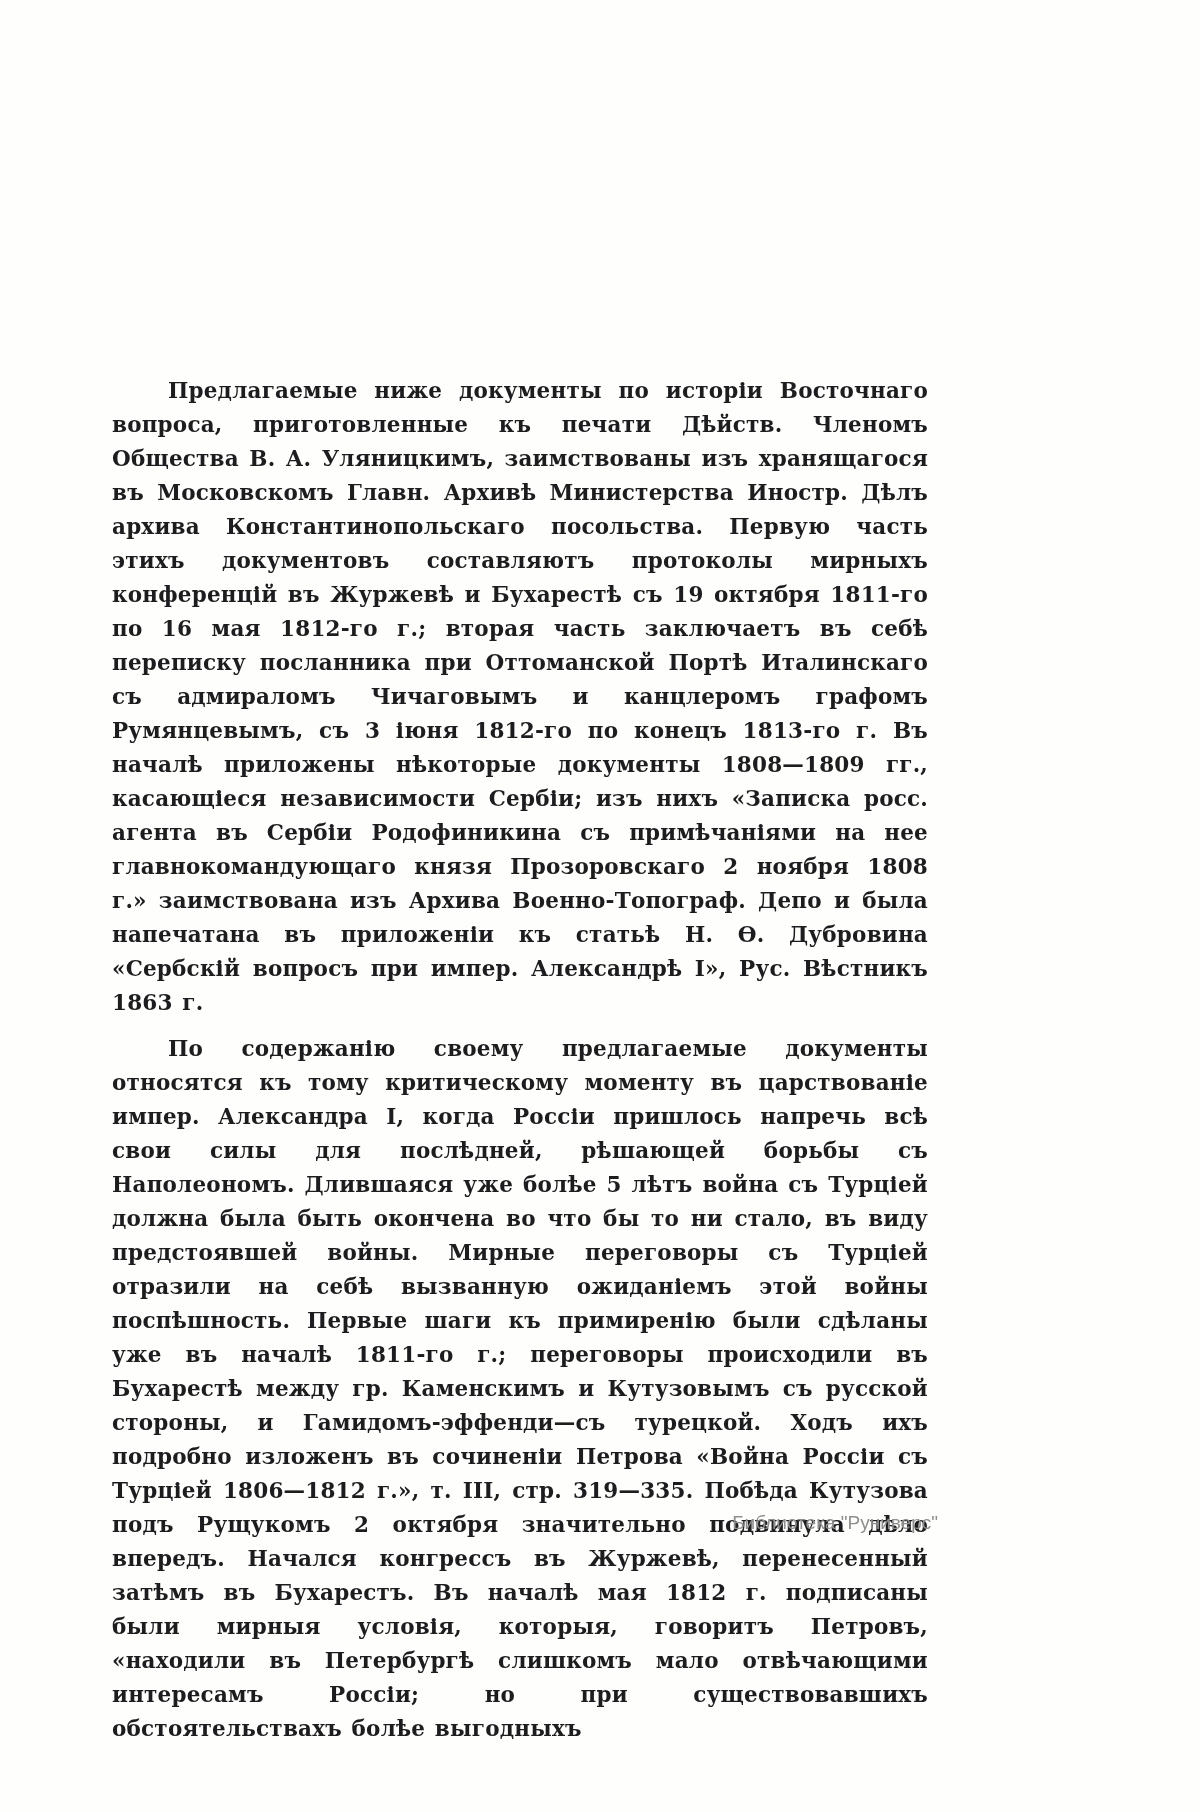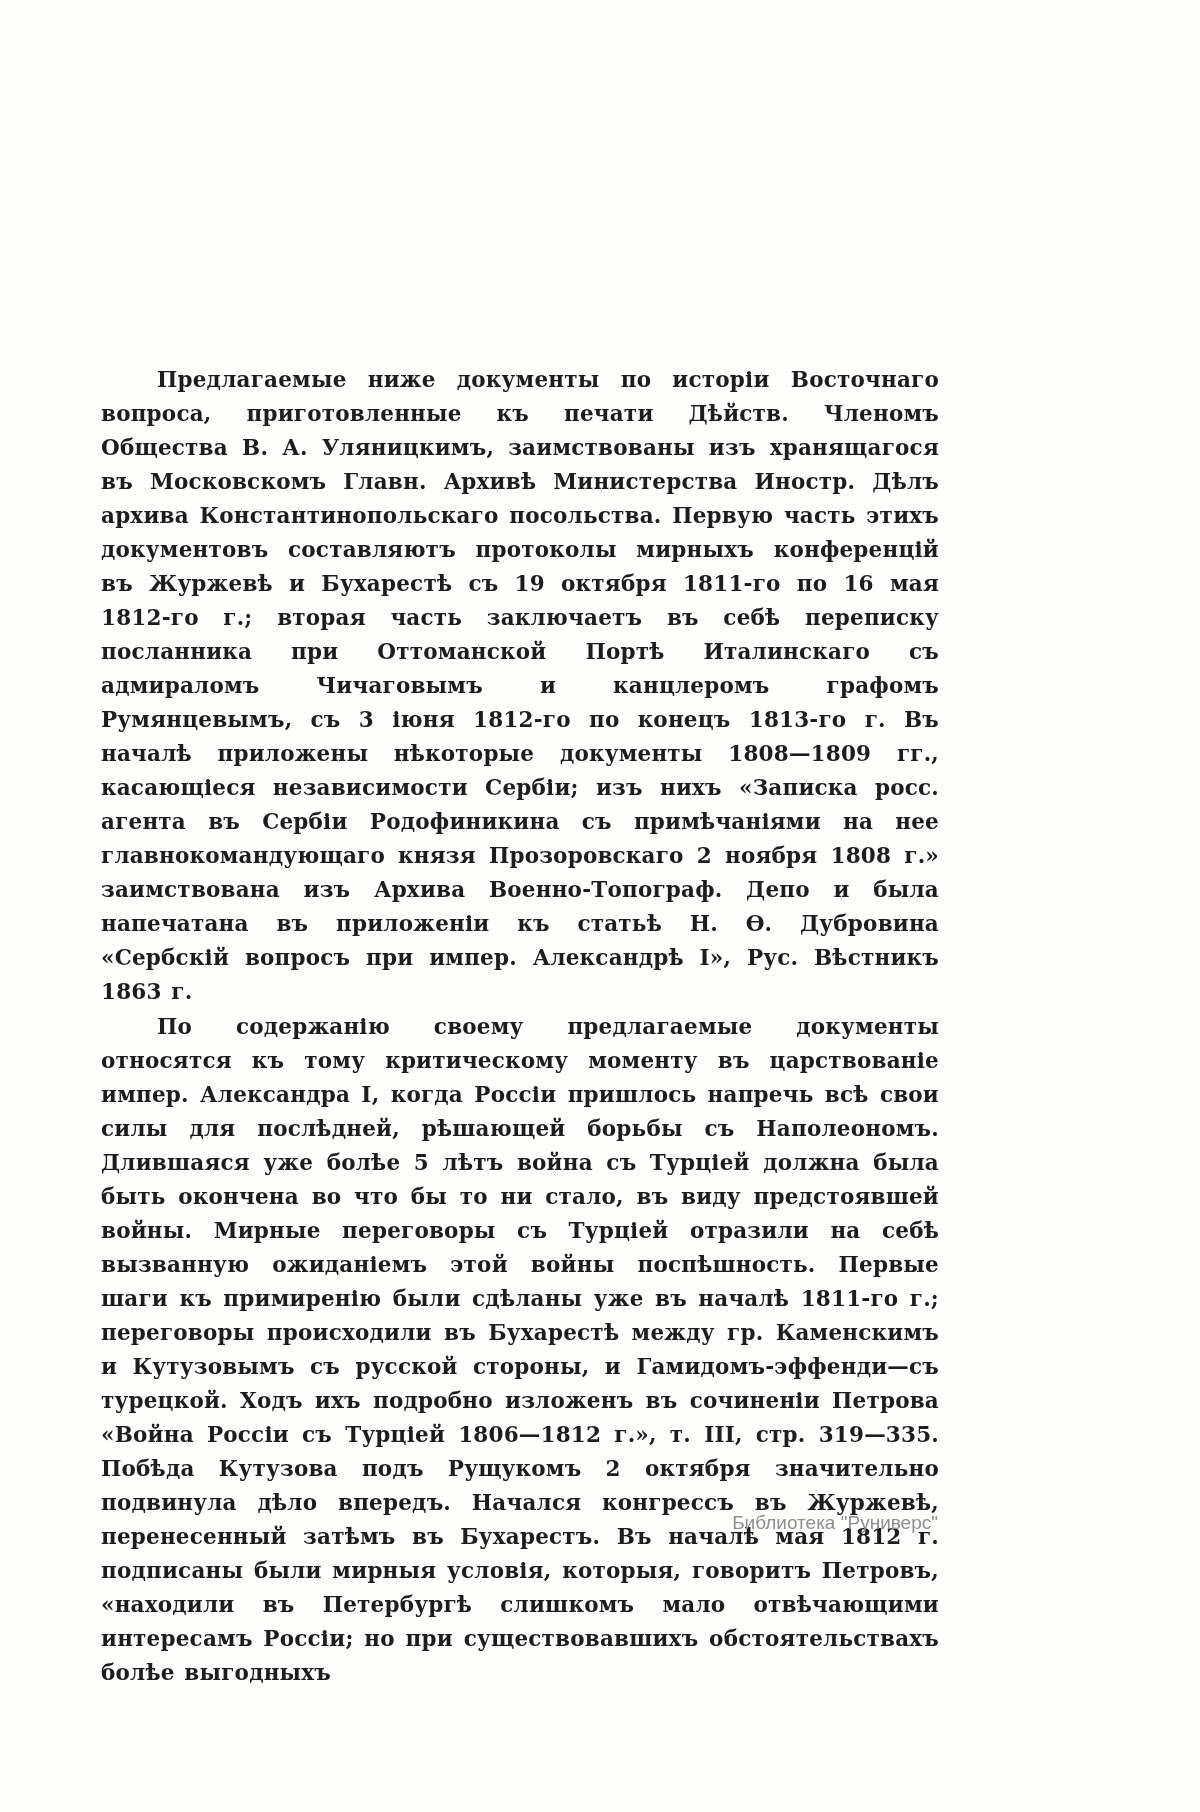--- a/index.html
+++ b/index.html
@@ -18,21 +18,21 @@
     inset: 0;
     background: #fefefc;
   }
   .text-block {
     position: absolute;
     left: 100px;
     top: 362px;
     width: 840px;
   }
   .para {
-    margin: 1px;
+    margin: 12px;
     text-indent: 56px;
     text-align: justify;
     font-family: "DejaVu Serif", "Liberation Serif", serif;
     font-weight: 700;
     font-size: 21.5px;
     line-height: 34px;
     color: #1d1d20;
     letter-spacing: 0.2px;
     word-spacing: 2px;
   }

